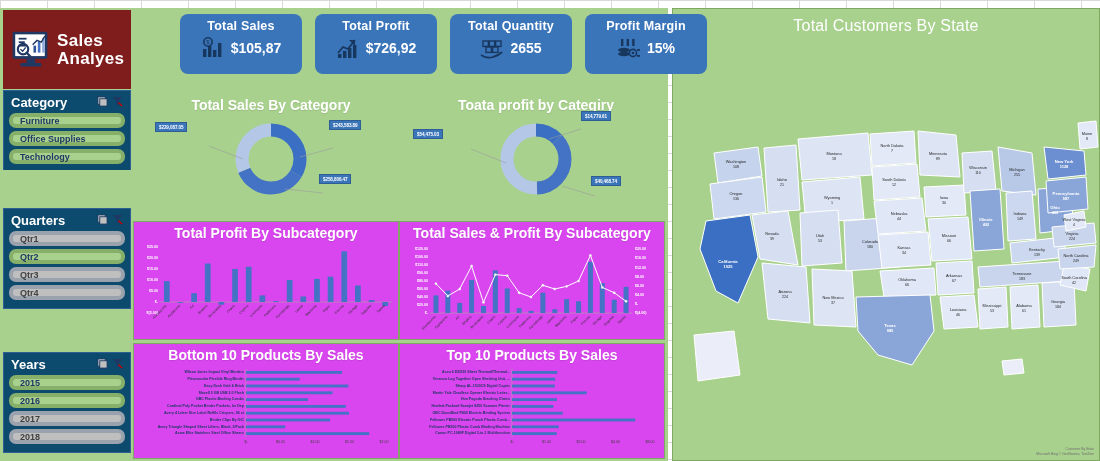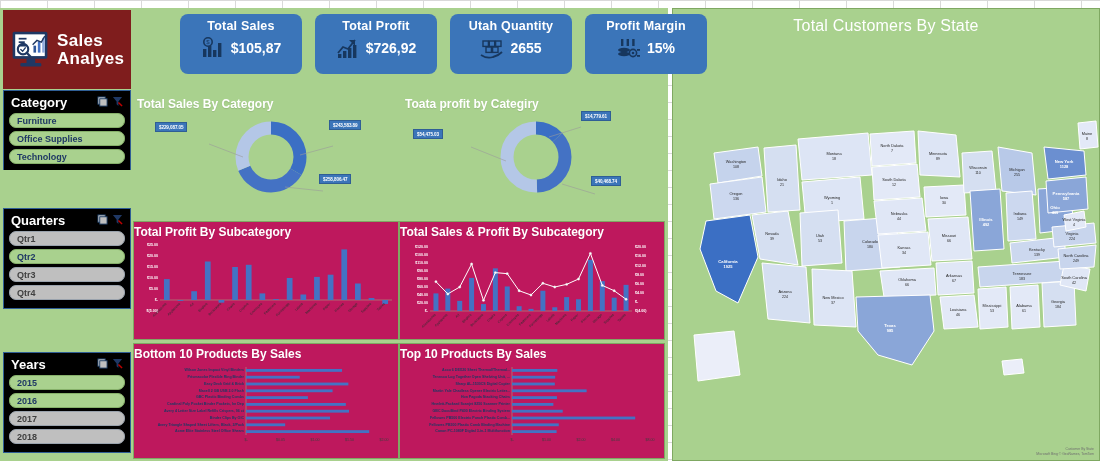--- a/index.html
+++ b/index.html
@@ -47,53 +47,53 @@
     color:#fff; display:flex; flex-direction:column; align-items:center;
     justify-content:flex-start; padding-top:5px;
   }
   .kpi .k-title { font-size:12.5px; font-weight:bold; letter-spacing:.2px; }
   .kpi .k-body { display:flex; align-items:center; gap:6px; margin-top:3px;text-align:right; }
   .kpi .k-val { font-size:14px; font-weight:bold; }
   .kpi svg { display:block; }
 
   
   .slicer {
-    position:absolute; left:3px; background:#000000; z-index:3;
+    position:absolute; left:3px; background:#0c4a6e; z-index:3;
     border:1px solid #2f5e95; padding:3px 5px 5px 5px;
   }
   .slicer .s-head {
     display:flex; align-items:center; justify-content:space-between;
     color:#fff; font-weight:bold; font-size:13px; padding:1px 2px 3px 2px;
   }
   .slicer .s-head .s-icons { display:flex; gap:4px; align-items:center; }
   .sl-item {
     height:15px; margin-bottom:3px; border-radius:7px;
     font-size:9px; font-weight:bold; color:#1f3864;
     display:flex; align-items:center; padding-left:7px;
-    border:1px solid #14532d;
+    border:4px solid #14532d;
   }
   .sl-on  { background:#a9d18e; border-color:#86b06a; }
   .sl-off { background:#bfbfbf; border-color:#9aa3ad; color:#404040; }
 
   #slicer-category { top:90px; width:128px; }
   #slicer-quarters { top:208px; width:128px; }
   #slicer-years    { top:352px; width:128px; }
 
   .slicer-gap {
     position:absolute; left:3px; top:170px; width:128px; height:37px;
     background:#a9d18e; z-index:3;
   }
 
   
   .panel { position:absolute; z-index:3; }
   .panel-title {
-    color:#ffffff; font-weight:bold; font-size:12px;
+    text-align:center; color:#ffffff; font-weight:bold; font-size:14px;
     padding-top:3px; text-shadow:0 1px 1px rgba(0,0,0,.10);
   }
-  .panel-bordered { border:1px solid #7fa862; background:#be185d; }
+  .panel-bordered { border:1px solid #7fa862; background:#d946ef; }
 
   #donut-sales  { left:137px; top:94px;  width:268px; height:112px; }
   #donut-profit { left:405px; top:94px;  width:262px; height:112px; }
   #chart-profit-sub { left:133px; top:221px; width:266px; height:119px; }
   #chart-sales-profit-sub { left:399px; top:221px; width:266px; height:119px; }
   #chart-bottom10 { left:133px; top:343px; width:266px; height:116px; }
   #chart-top10    { left:399px; top:343px; width:266px; height:116px; }
 
   .dlabel {
     position:absolute; background:#3b75b9; color:#fff; font-size:4.6px;
@@ -180,21 +180,21 @@
           <rect x="7" y="15" width="3.4" height="7" fill="#17375e"></rect>
           <rect x="12" y="12" width="3.4" height="10" fill="#17375e"></rect>
           <rect x="17" y="9" width="3.4" height="13" fill="#17375e"></rect>
         </svg>
       </span>
       <span class="k-val">$726,92</span>
     </div>
   </div>
 
   <div class="kpi">
-    <div class="k-title">Utah Quantity</div>
+    <div class="k-title">Total Quantity</div>
     <div class="k-body">
       <span>
         <svg width="24" height="24" viewBox="0 0 24 24">
           <rect x="3" y="5" width="5.4" height="5.4" fill="none" stroke="#17375e" stroke-width="1.4"></rect>
           <rect x="9.3" y="5" width="5.4" height="5.4" fill="none" stroke="#17375e" stroke-width="1.4"></rect>
           <rect x="15.6" y="5" width="5.4" height="5.4" fill="none" stroke="#17375e" stroke-width="1.4"></rect>
           <rect x="6" y="11" width="5.4" height="5.4" fill="none" stroke="#17375e" stroke-width="1.4"></rect>
           <rect x="12.6" y="11" width="5.4" height="5.4" fill="none" stroke="#17375e" stroke-width="1.4"></rect>
           <path d="M1 19 q6 4 12 2 q5 -1 9 -5" fill="none" stroke="#17375e" stroke-width="1.8"></path>
         </svg>

